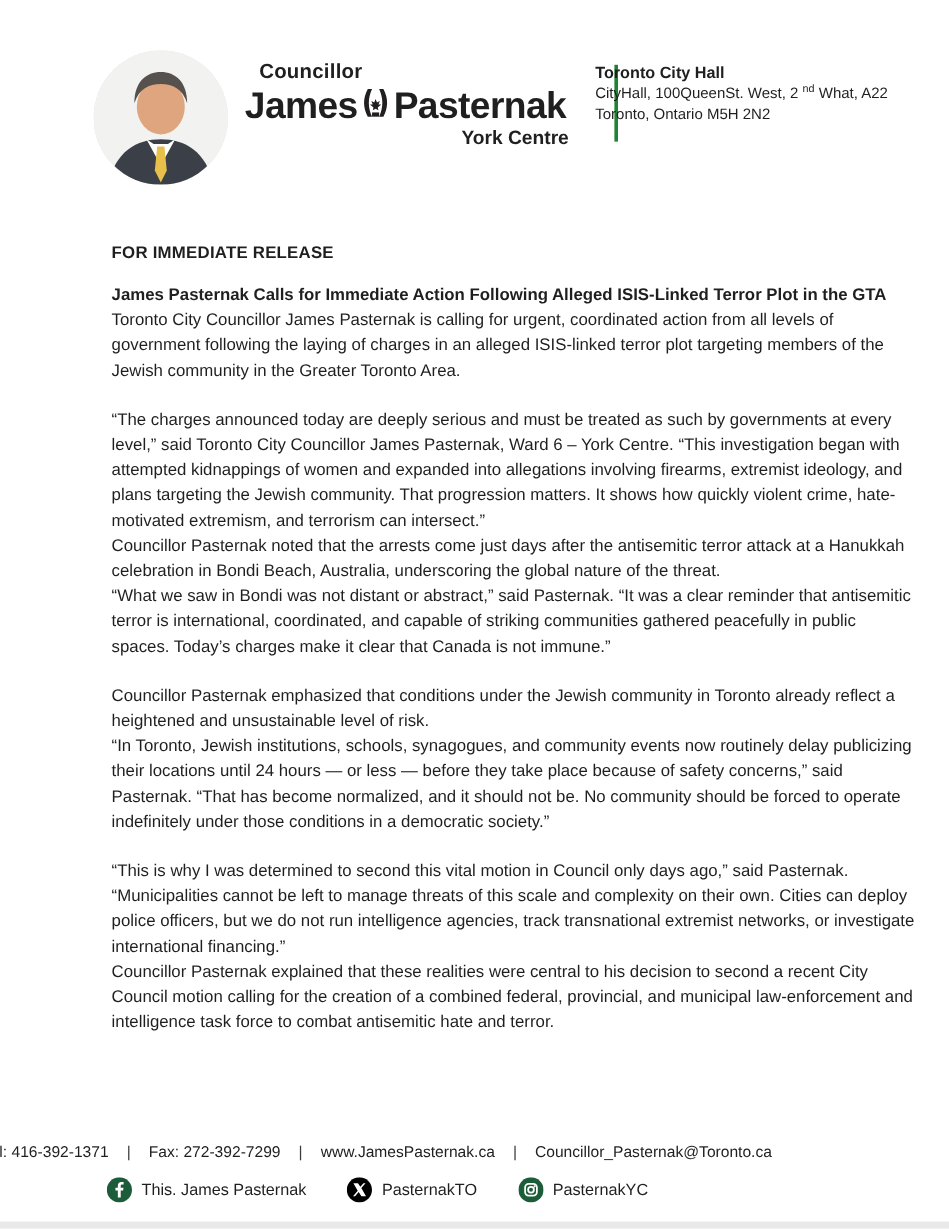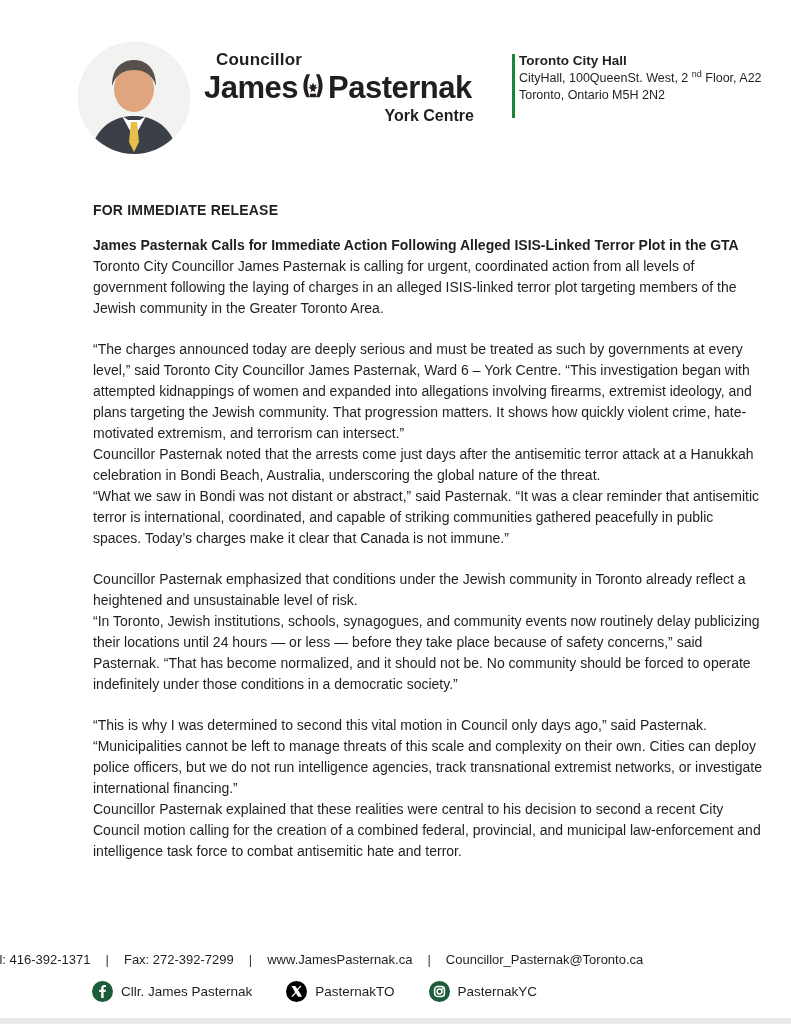--- a/index.html
+++ b/index.html
@@ -20,21 +20,21 @@
     position:absolute;left:78px;top:42px;width:112px;height:112px;
     border-radius:50%;overflow:hidden;background:#f2f2f0;
     box-shadow:0 0 0 1px #e4e4e2 inset;
   }
   .logo-block{position:absolute;left:204px;top:50px;width:272px;}
   .councillor-label{font-size:17px;font-weight:bold;padding-left:12px;letter-spacing:.2px;}
   .name-row{display:flex;align-items:center;font-size:31px;font-weight:bold;letter-spacing:-.5px;line-height:36px;}
   .name-row .cityhall{margin:0 2px;position:relative;top:1px;}
   .ward-label{text-align:right;font-size:16px;font-weight:bold;padding-right:2px;margin-top:1px;}
   .v-sep{position:absolute;left:512px;top:54px;width:3px;height:64px;background:var(--accent);}
-  .address{position:absolute;left:519px;top:52px;font-size:12.5px;line-height:17.5px;}
+  .address{position:absolute;left:496px;top:52px;font-size:12.5px;line-height:17.5px;}
   .address .addr-title{font-size:13.5px;font-weight:bold;}
   .address sup{font-size:9px;vertical-align:super;line-height:0;}
   
   .doc-body{position:absolute;left:93px;top:180px;width:672px;font-size:14px;line-height:21px;margin-top:20px;}
   .release-label{font-weight:bold;letter-spacing:.2px;}
   .headline{font-weight:bold;margin-top:14px;}
   .para{margin:0;}
   .para.gap{margin-top:20px;}
   
   .footer{position:absolute;left:0;top:952px;width:629px;}
@@ -84,21 +84,21 @@
       </span>
       <span>Pasternak</span>
     </div>
     <div class="ward-label">York Centre</div>
   </div>
 
   <div class="v-sep"></div>
 
   <div class="address">
     <div class="addr-title">Toronto City Hall</div>
-    <div><span>CityHall, 100QueenSt. West, 2</span> <sup>nd</sup><span> Floor, A22</span></div>
+    <div><span>CityHall, 100QueenSt. West, 2</span> <sup>nd</sup><span> What, A22</span></div>
     <div>Toronto, Ontario M5H 2N2</div>
   </div>
 </div>
 
 <div class="doc-body">
   <div class="release-label">FOR IMMEDIATE RELEASE</div>
   <div class="headline">James Pasternak Calls for Immediate Action Following Alleged ISIS-Linked Terror Plot in the GTA</div>
 
 <p class="para">Toronto City Councillor James Pasternak is calling for urgent, coordinated action from all levels of government following the laying of charges in an alleged ISIS-linked terror plot targeting members of the Jewish community in the Greater Toronto Area.</p>
     <p class="para gap">“The charges announced today are deeply serious and must be treated as such by governments at every level,” said Toronto City Councillor James Pasternak, Ward 6 – York Centre. “This investigation began with attempted kidnappings of women and expanded into allegations involving firearms, extremist ideology, and plans targeting the Jewish community. That progression matters. It shows how quickly violent crime, hate-motivated extremism, and terrorism can intersect.”</p>
@@ -122,21 +122,21 @@
   </div>
   <div class="social-row">
 
   <span class="social-item">
         <span class="badge">
           <svg width="21" height="21" viewBox="0 0 21 21">
             <circle cx="10.5" cy="10.5" r="10.5" fill="#1d5c38"></circle>
             <path d="M11.6 17 L11.6 11 L13.6 11 L13.9 8.7 L11.6 8.7 L11.6 7.3 C11.6 6.6 11.9 6.1 12.8 6.1 L14 6.1 L14 4.1 C13.7 4.05 13 4 12.2 4 C10.4 4 9.2 5.1 9.2 7.1 L9.2 8.7 L7.2 8.7 L7.2 11 L9.2 11 L9.2 17 Z" fill="#ffffff"></path>
           </svg>
         </span>
-        <span>Cllr. James Pasternak</span>
+        <span>This. James Pasternak</span>
       </span>
       <span class="social-item">
         <span class="badge">
           <svg width="21" height="21" viewBox="0 0 21 21">
             <circle cx="10.5" cy="10.5" r="10.5" fill="#000000"></circle>
             <path d="M5.5 5 L9.3 5 L11.3 8 L13.9 5 L15.6 5 L12.1 9.1 L16 15.8 L12.2 15.8 L9.9 12.3 L6.9 15.8 L5.2 15.8 L9.1 11.2 Z" fill="#ffffff"></path>
           </svg>
         </span>
         <span>PasternakTO</span>
       </span>

